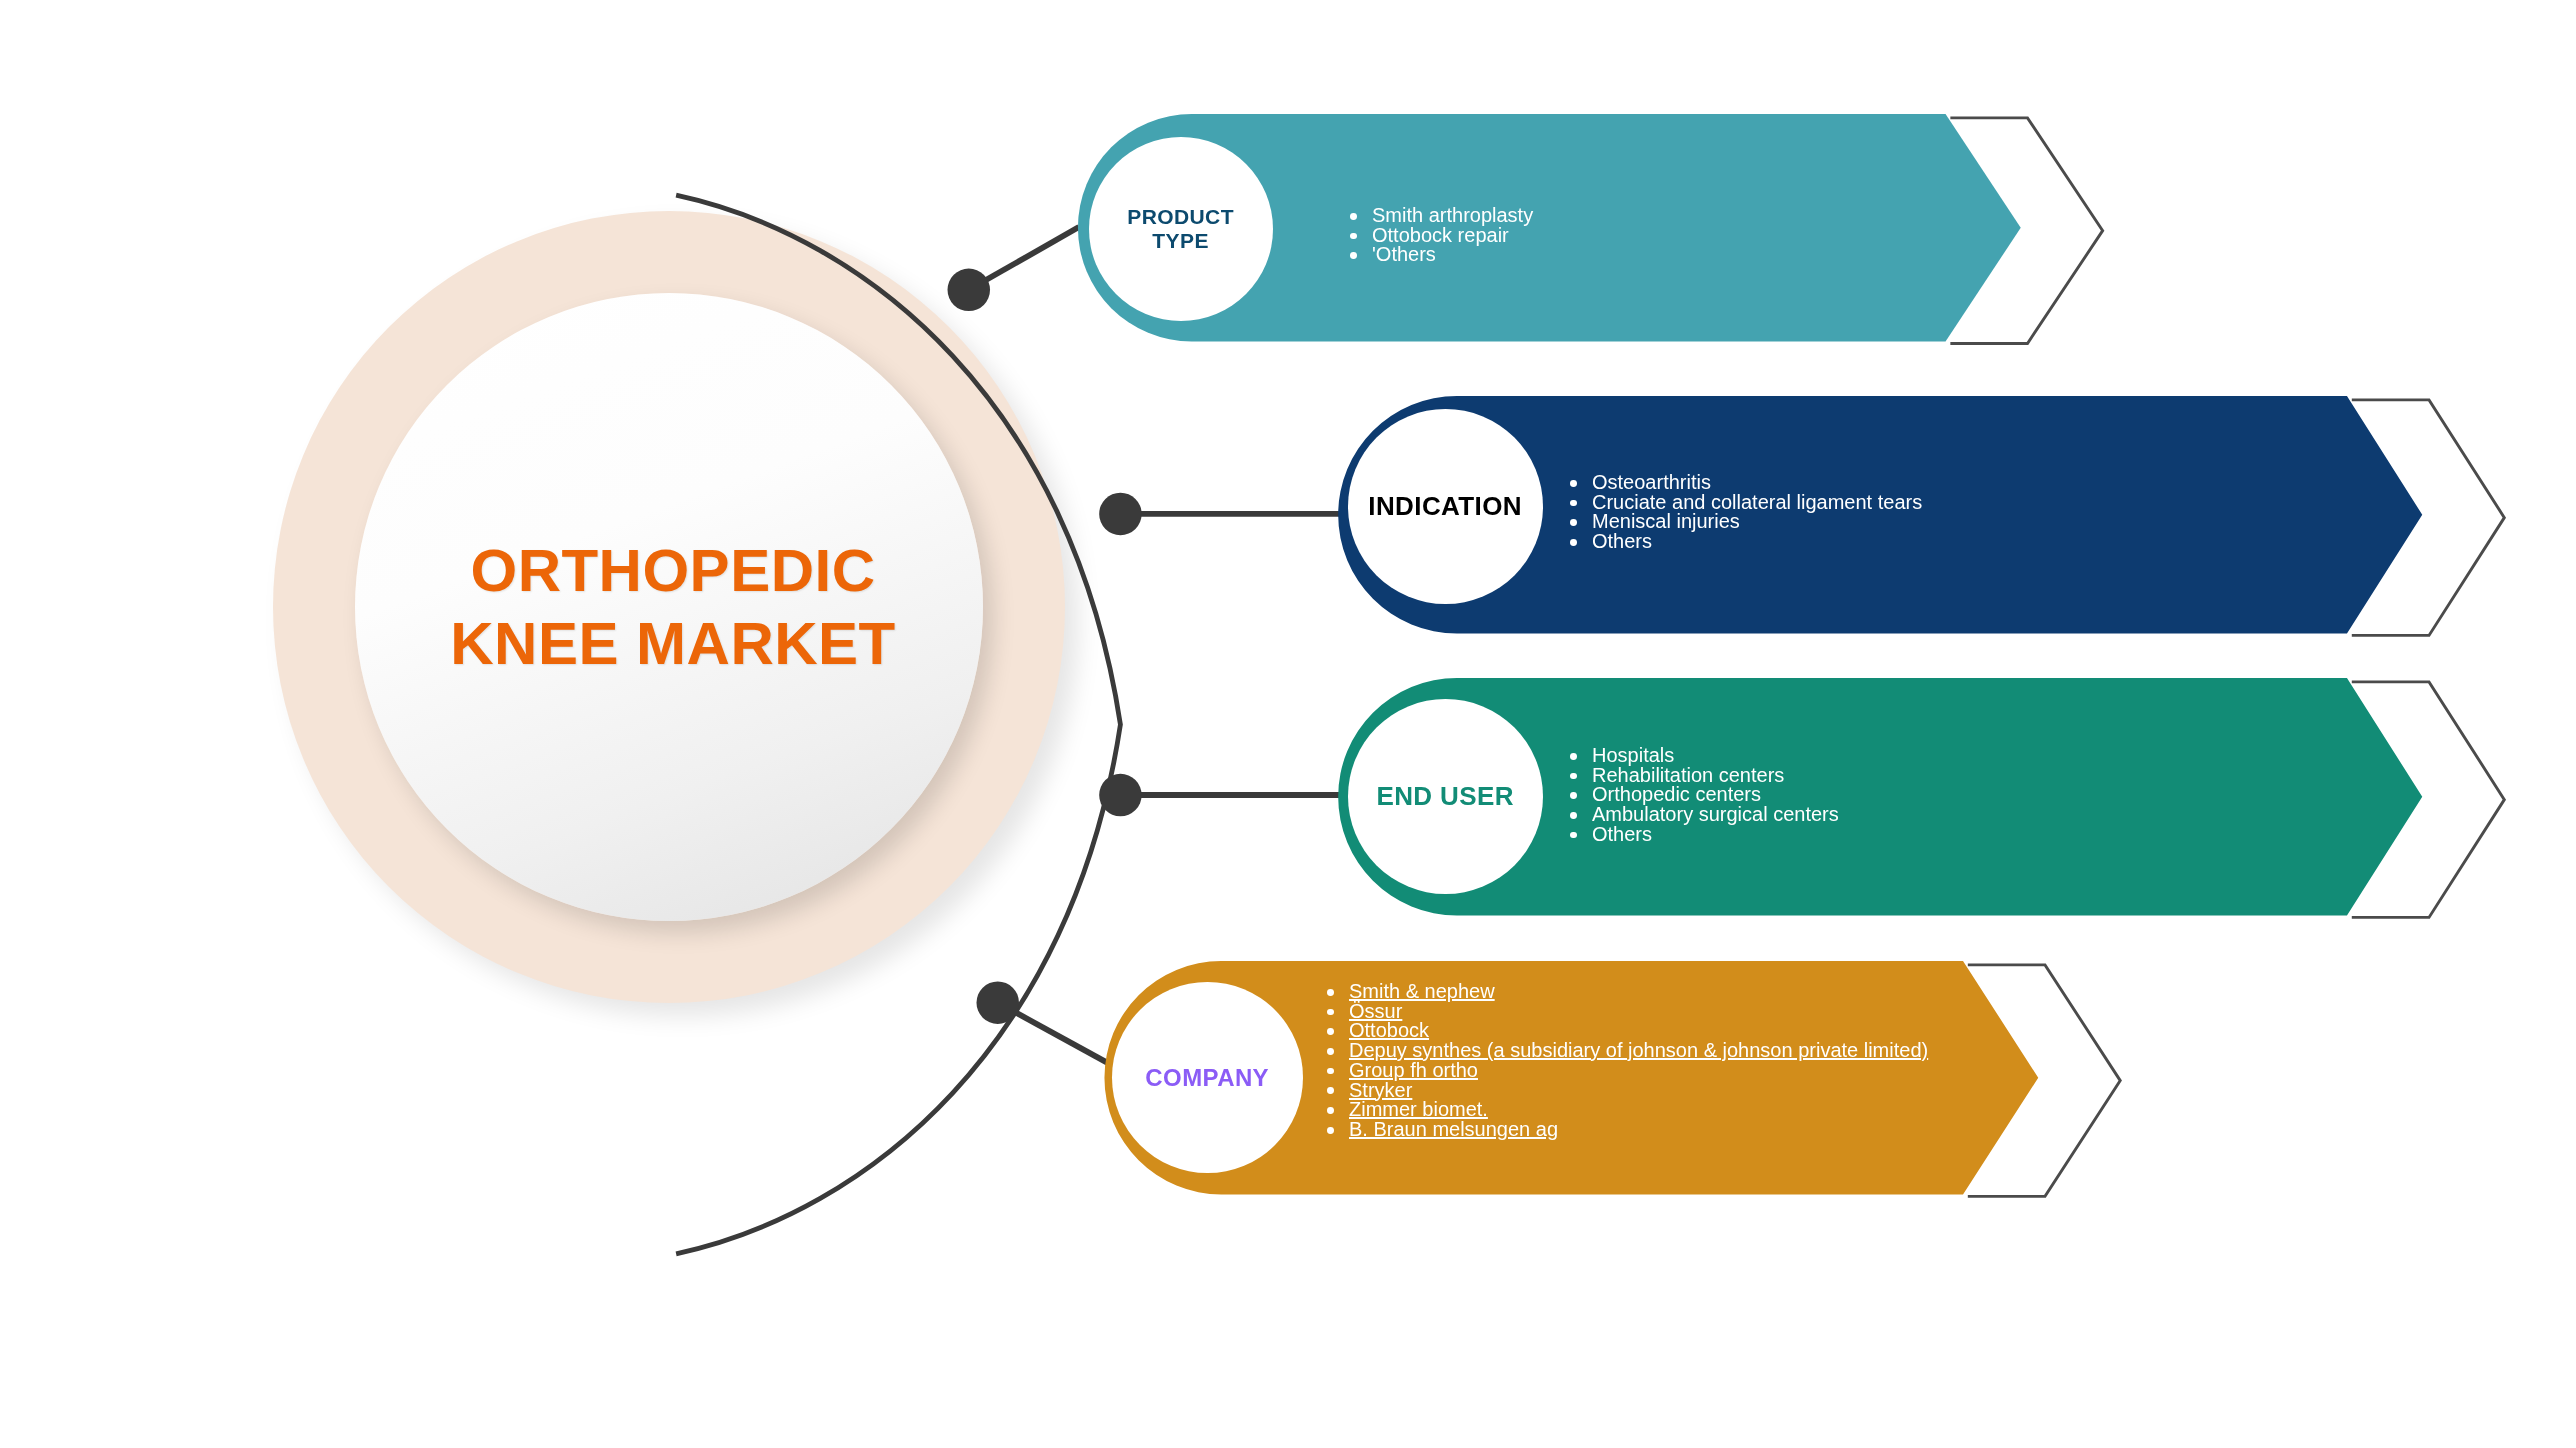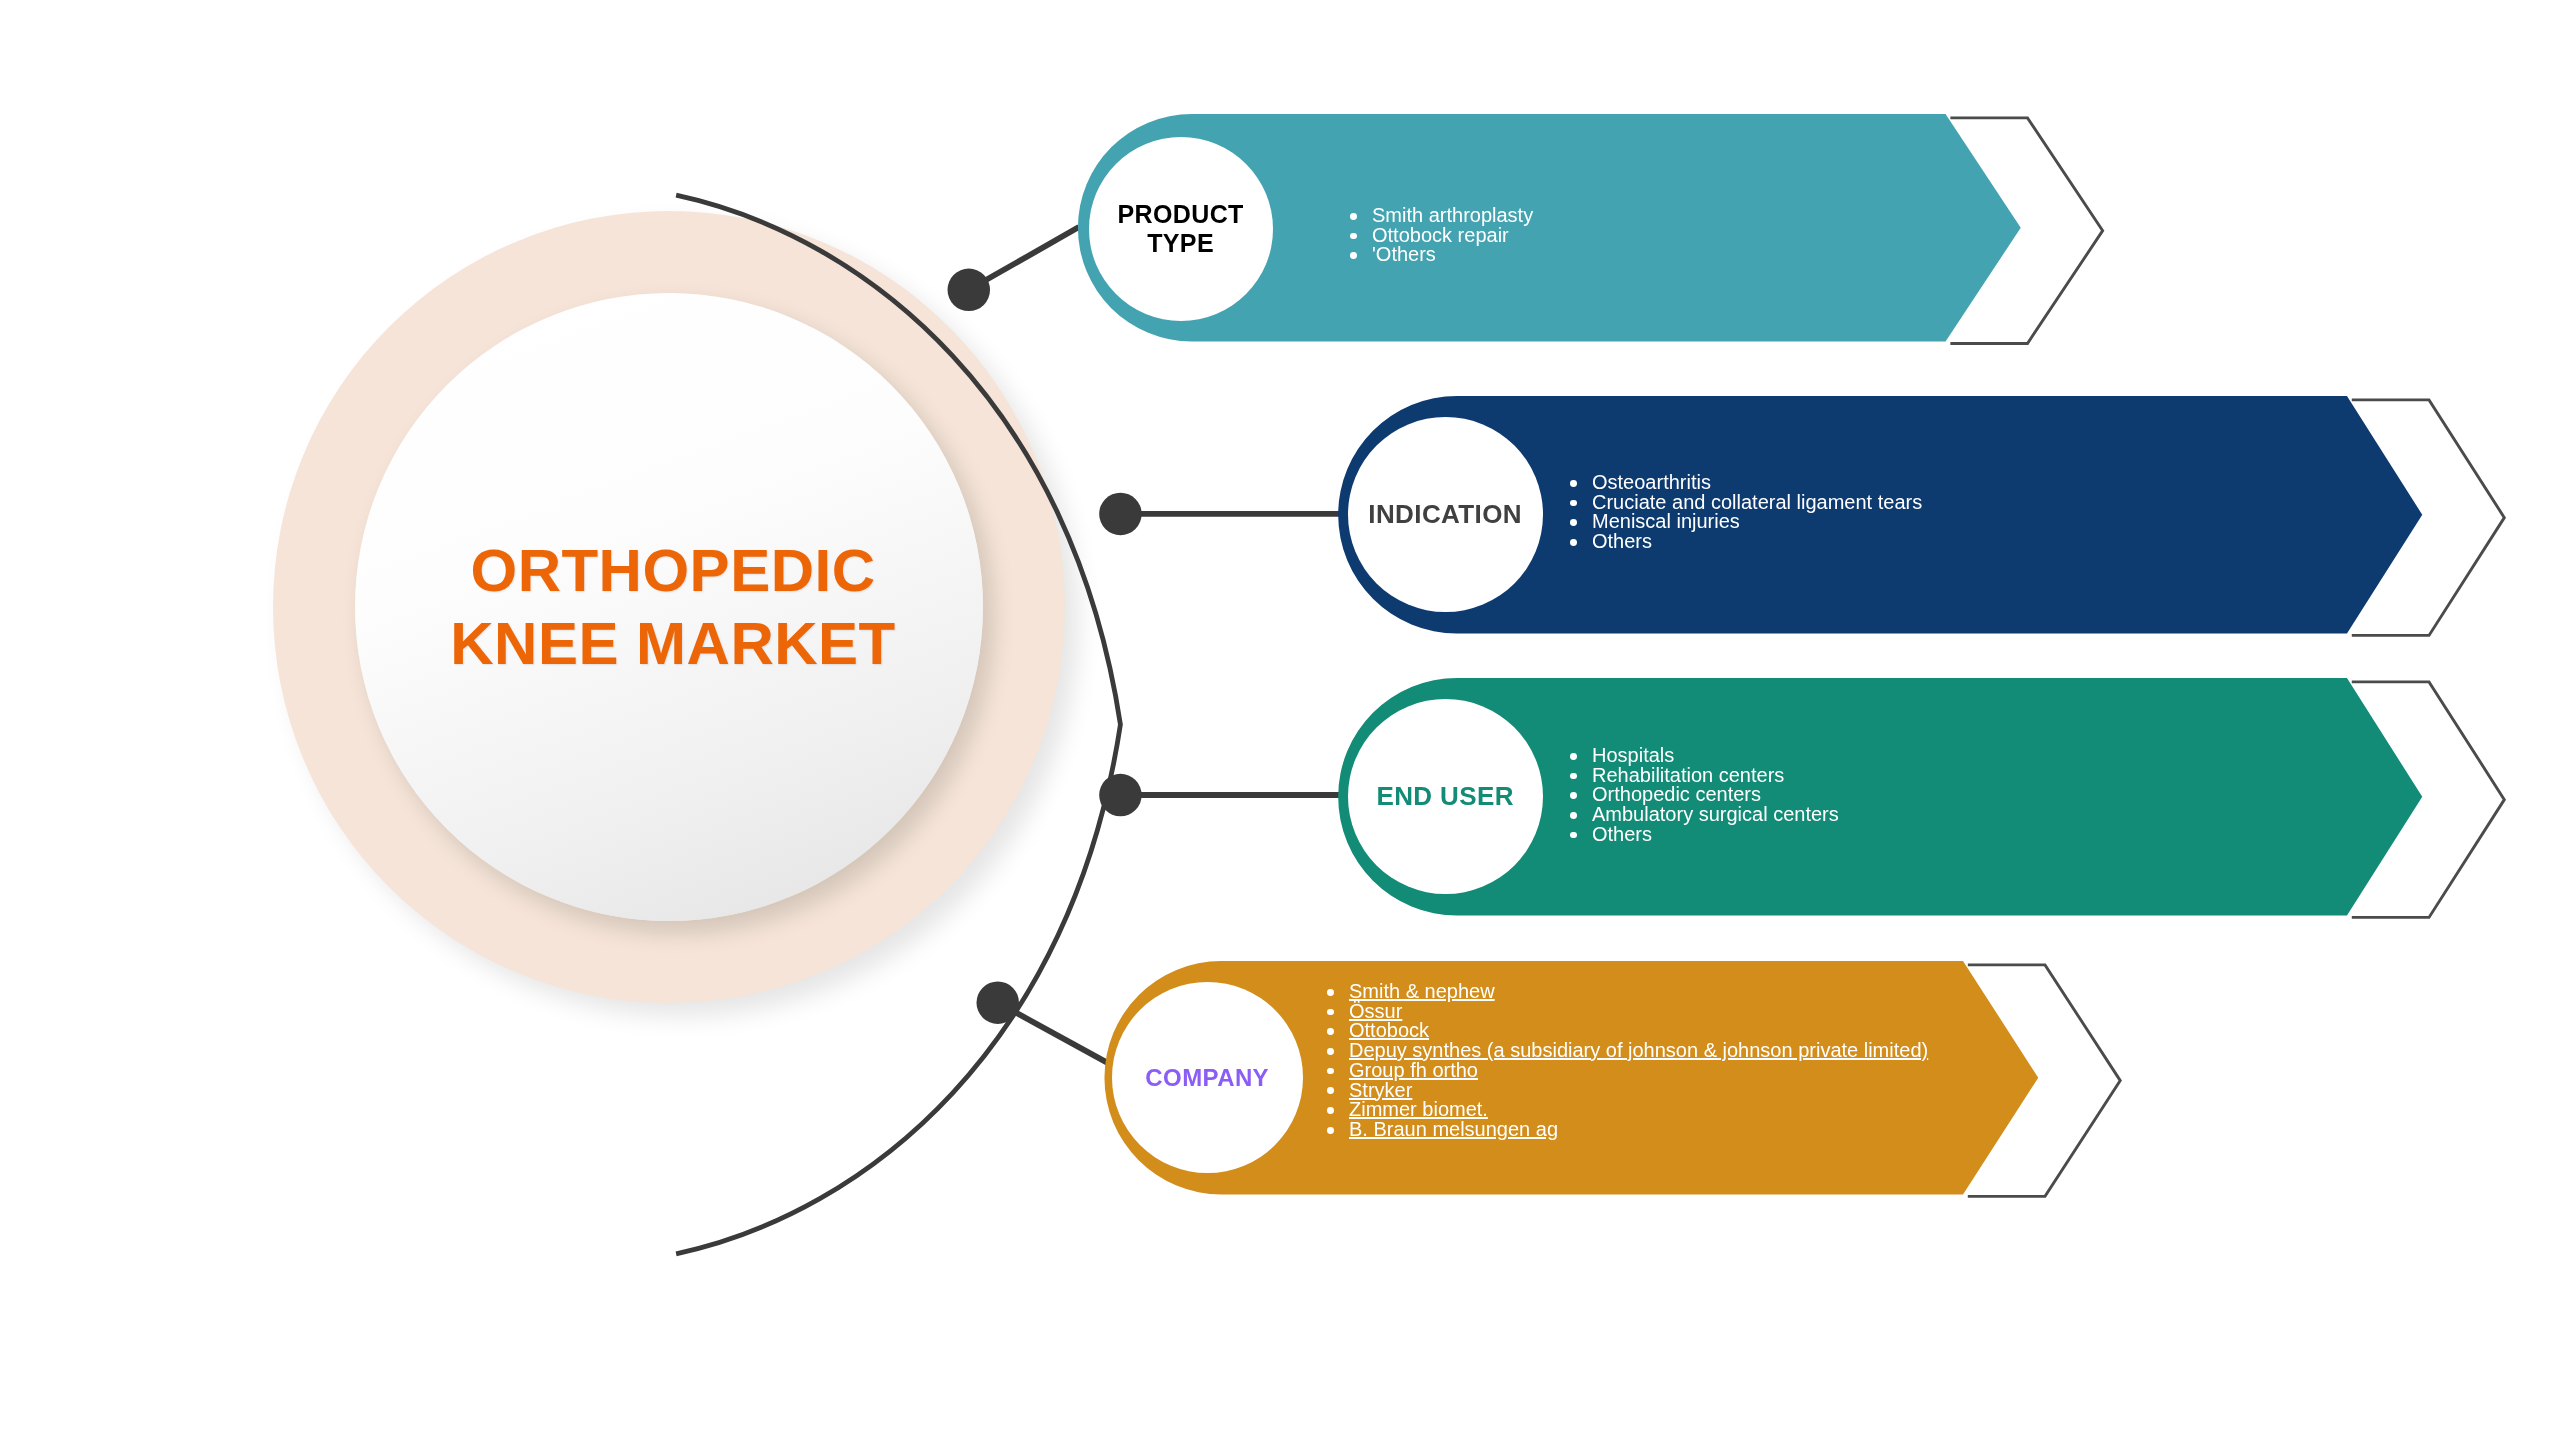--- a/index.html
+++ b/index.html
@@ -103,37 +103,37 @@
     <circle cx="1160" cy="532" r="22" fill="#3a3a3a"></circle>
     <circle cx="1160" cy="823" r="22" fill="#3a3a3a"></circle>
     <circle cx="1033" cy="1038" r="22" fill="#3a3a3a"></circle>
   </svg>
 
   <div class="row" id="row-0" style="left:1077px;top:114px;width:1014px;height:229px;">
     <svg class="band" width="1043" height="241" viewBox="0 0 1080 250">
       <path d="M 905 4 L 985 4 L 1063 121 L 985 238 L 905 238" fill="none" stroke="#4b4b4b" stroke-width="3"></path>
       <path d="M 118 0 L 900 0 L 978 118 L 900 236 L 118 236 A 118 118 0 0 1 118 0 Z" fill="#44a3b0"></path>
     </svg>
-    <div class="badge" style="left:11.6px;top:23px;width:184px;height:184px;color:#000000;font-size:25px;">
+    <div class="badge" style="left:11.6px;top:23px;width:184px;height:184px;color:#0c4a6e;font-size:21px;">
       <span>PRODUCT
 TYPE</span>
     </div>
     <ul class="bullets" id="bul-0" style="left:270px;top:92px;">
         <li>Smith arthroplasty</li>
         <li>Ottobock repair</li>
         <li>'Others</li>
       </ul>
   </div>
 
   <div class="row" id="row-1" style="left:1338px;top:396px;width:1169px;height:239px;">
     <svg class="band" width="1207" height="251" viewBox="0 0 1250 260">
       <path d="M 1050 4 L 1130 4 L 1208 126 L 1130 248 L 1050 248" fill="none" stroke="#4b4b4b" stroke-width="3"></path>
       <path d="M 123 0 L 1045 0 L 1123 123 L 1045 246 L 123 246 A 123 123 0 0 1 123 0 Z" fill="#0d3b70"></path>
     </svg>
-    <div class="badge" style="left:9.7px;top:21px;width:195px;height:195px;color:#404040;font-size:26px;">
+    <div class="badge" style="left:9.7px;top:13px;width:195px;height:195px;color:#000000;font-size:26px;">
       <span>INDICATION</span>
     </div>
     <ul class="bullets" id="bul-1" style="left:229px;top:77px;">
         <li>Osteoarthritis</li>
         <li>Cruciate and collateral ligament tears</li>
         <li>Meniscal injuries</li>
         <li>Others</li>
       </ul>
   </div>
 

